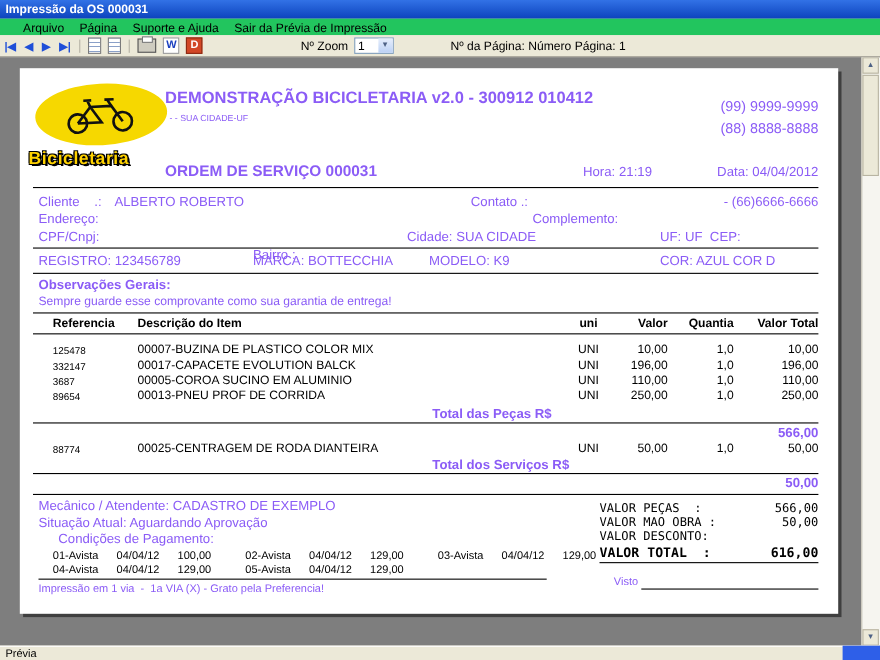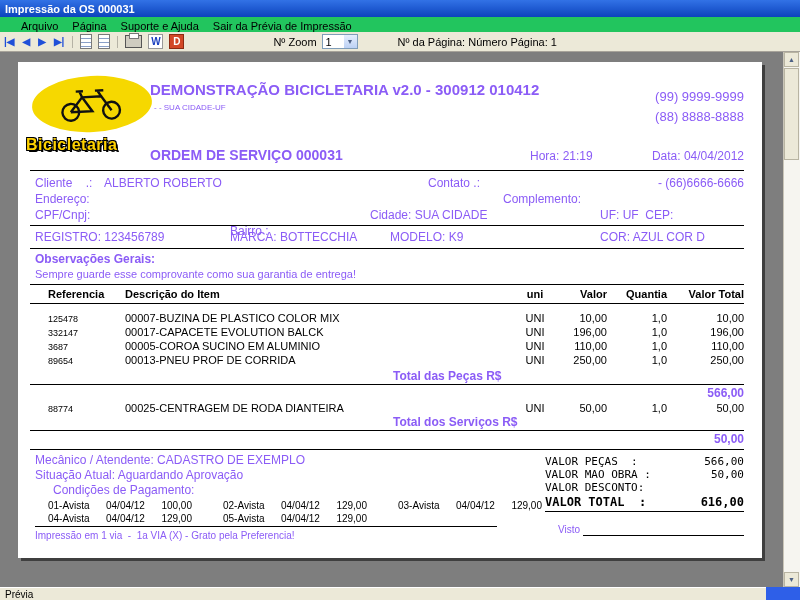--- a/index.html
+++ b/index.html
@@ -22,21 +22,21 @@
   .icon-print .paper{position:absolute;left:3px;top:-3px;width:8px;height:4px;background:#fff;border:1px solid #777;}
   .icon-letter{width:13px;height:13px;margin:0 3px;border:1px solid #999;background:#fff;
                color:#1a3fbf;font-weight:bold;font-size:10px;display:flex;align-items:center;justify-content:center;}
   .icon-letter.red{background:#d24726;border-color:#8c2a12;color:#fff;}
   .zoom-lbl{margin-left:86px;}
   .combo{width:36px;height:15px;margin-left:5px;background:#fff;border:1px solid #7f9db9;
          display:flex;align-items:center;box-sizing:border-box;}
   .combo .val{flex:1;font-size:11px;padding-left:3px;}
   .combo .arrow{width:13px;height:13px;background:linear-gradient(to bottom,#e6eefc,#bcd1f5);
                 color:#4d6185;font-size:7px;display:flex;align-items:center;justify-content:center;}
-  .page-info{margin-left:40px;}
+  .page-info{margin-left:52px;}
 
   
   .preview{position:absolute;top:52px;bottom:13px;left:0;right:0;background:#7e7e7e;overflow:hidden;}
   .vscroll{position:absolute;top:0;right:0;bottom:0;width:16px;background:#f6f5f0;
            border-left:1px solid #c9c5b8;}
   .sbtn{position:absolute;left:0;width:15px;height:15px;background:#ece9d8;border:1px solid #b8b4a2;
         font-size:7px;color:#4d6185;display:flex;align-items:center;justify-content:center;box-sizing:border-box;}
   .sbtn.up{top:0;} .sbtn.down{bottom:0;}
   .sthumb{position:absolute;left:0;top:16px;width:15px;height:92px;background:#ece9d8;
           border:1px solid #b8b4a2;box-sizing:border-box;}
@@ -143,21 +143,21 @@
     <span class="t r" style="left:610px;top:88px;width:116px;">Data: 04/04/2012</span>
 
     <div class="hline" style="left:12px;top:108px;width:714px;"></div>
 
     <span class="t" style="left:17px;top:115px;">Cliente    .:</span>
     <span class="t" style="left:86px;top:115px;">ALBERTO ROBERTO</span>
     <span class="t" style="left:410px;top:115px;">Contato .:</span>
     <span class="t r" style="left:600px;top:115px;width:126px;">- (66)6666-6666</span>
 
     <span class="t" style="left:17px;top:131px;">Endereço:</span>
-    <span class="t" style="left:485px;top:131px;">Complemento:</span>
+    <span class="t" style="left:466px;top:131px;">Complemento:</span>
 
     <span class="t" style="left:17px;top:147px;">CPF/Cnpj:</span>
     <span class="t" style="left:212px;top:163px;">Bairro :</span>
     <span class="t" style="left:352px;top:147px;">Cidade: SUA CIDADE</span>
     <span class="t" style="left:582px;top:147px;">UF: UF  CEP:</span>
 
     <div class="hline" style="left:12px;top:163px;width:714px;"></div>
 
     <span class="t" style="left:17px;top:169px;">REGISTRO: 123456789</span>
     <span class="t" style="left:212px;top:169px;">MARCA: BOTTECCHIA</span>

